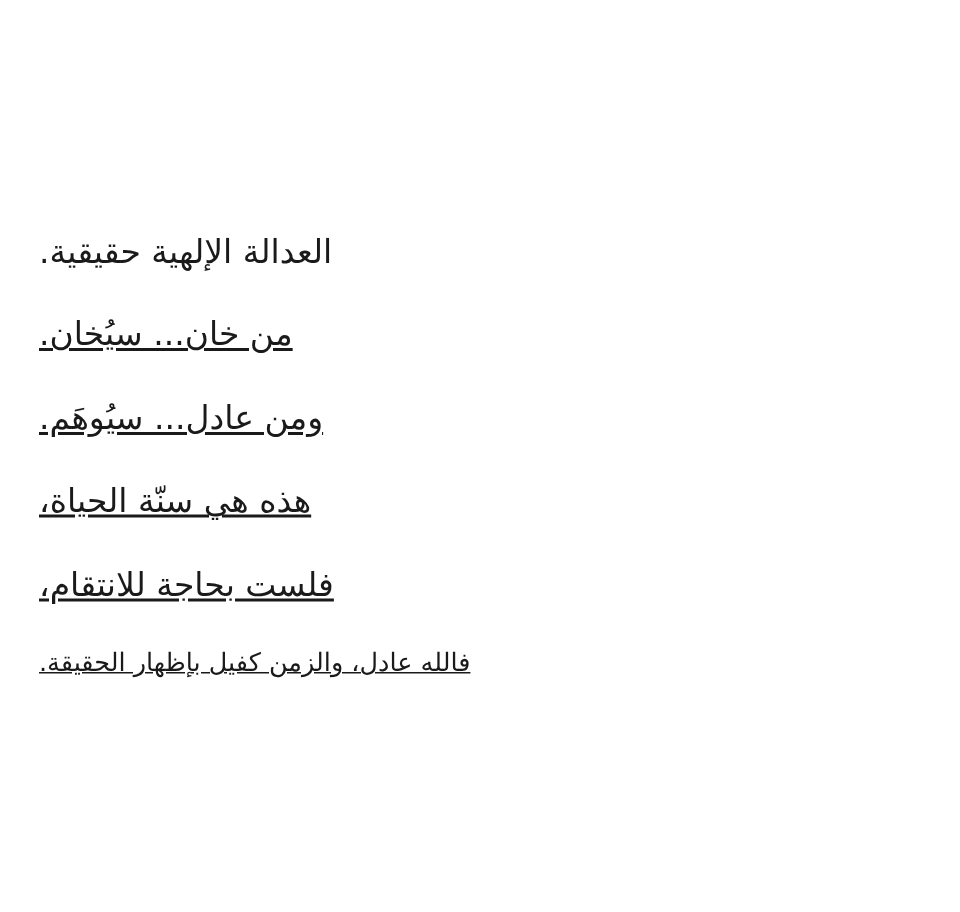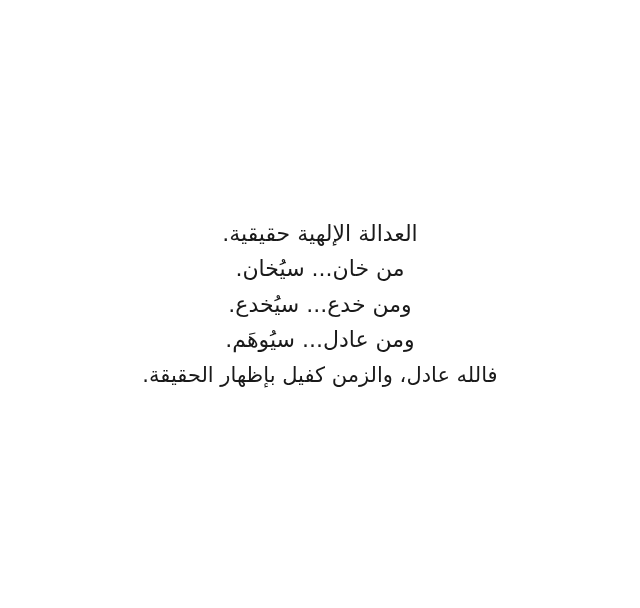--- a/index.html
+++ b/index.html
@@ -21,46 +21,48 @@
     box-sizing: border-box;
     display: flex;
     flex-direction: column;
     justify-content: center;
     align-items: center;
   }
   .poem {
     width: 100%;
     box-sizing: border-box;
     padding: 0 26px 0 26px;
-    text-align: center;
+    text-align: left;
     direction: rtl;
   }
   .line {
     color: #1a1a1a;
     font-family: "DejaVu Sans", sans-serif;
     font-size: 22px;
     line-height: 1.34;
     letter-spacing: 0px;
     white-space: nowrap;
     margin: 0;
     padding: 0;
   }
   .line + .line {
-    margin-top: 6px;
+    margin-top: 26px;
+    text-decoration: underline;
   }
   
   .poem .line:nth-child(1) { margin-top: 0; }
   .line.wide {
-    font-size: 21px;
+    font-size: 17px;
   }
 </style>
 </head>
 <body>
 
 <div class="page">
   <div class="poem">
     <p class="line">العدالة الإلهية حقيقية.</p>
     <p class="line">من خان... سيُخان.</p>
-    <p class="line">ومن خدع... سيُخدع.</p>
     <p class="line">ومن عادل... سيُوهَم.</p>
+    <p class="line">هذه هي سنّة الحياة،</p>
+    <p class="line">فلست بحاجة للانتقام،</p>
     <p class="line wide">فالله عادل، والزمن كفيل بإظهار الحقيقة.</p>
   </div>
 </div>
 
 </body></html>

